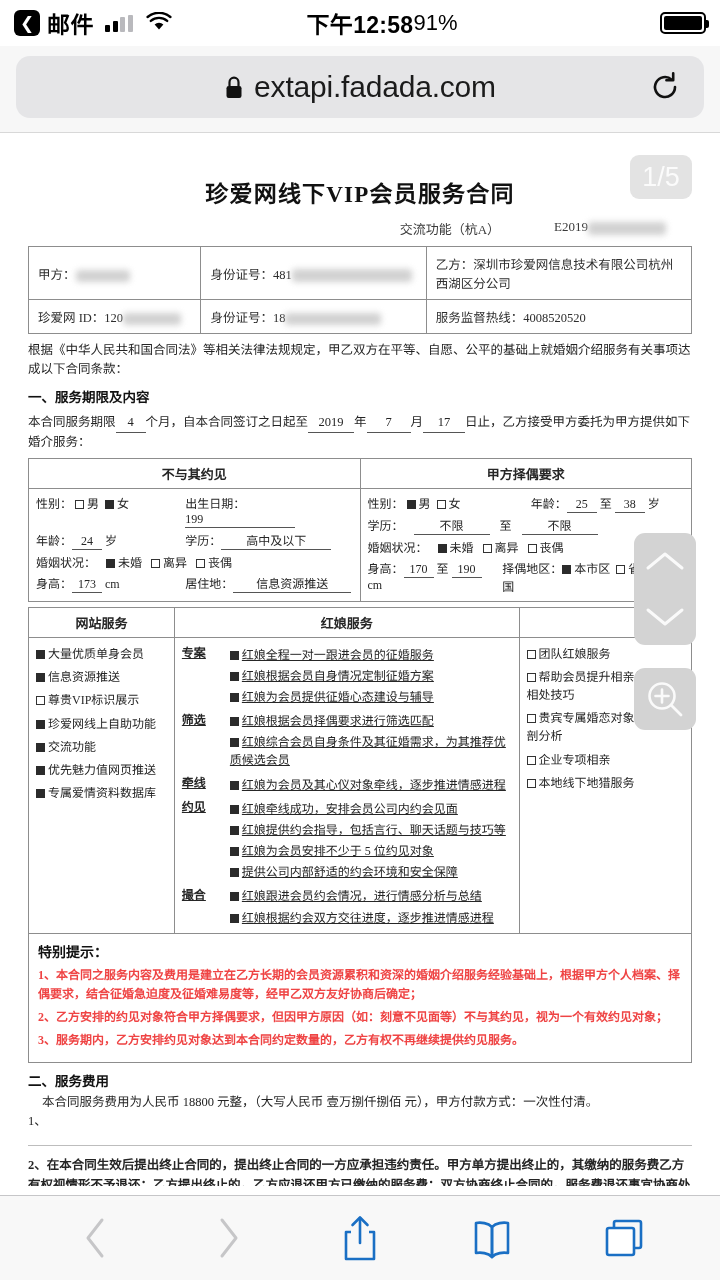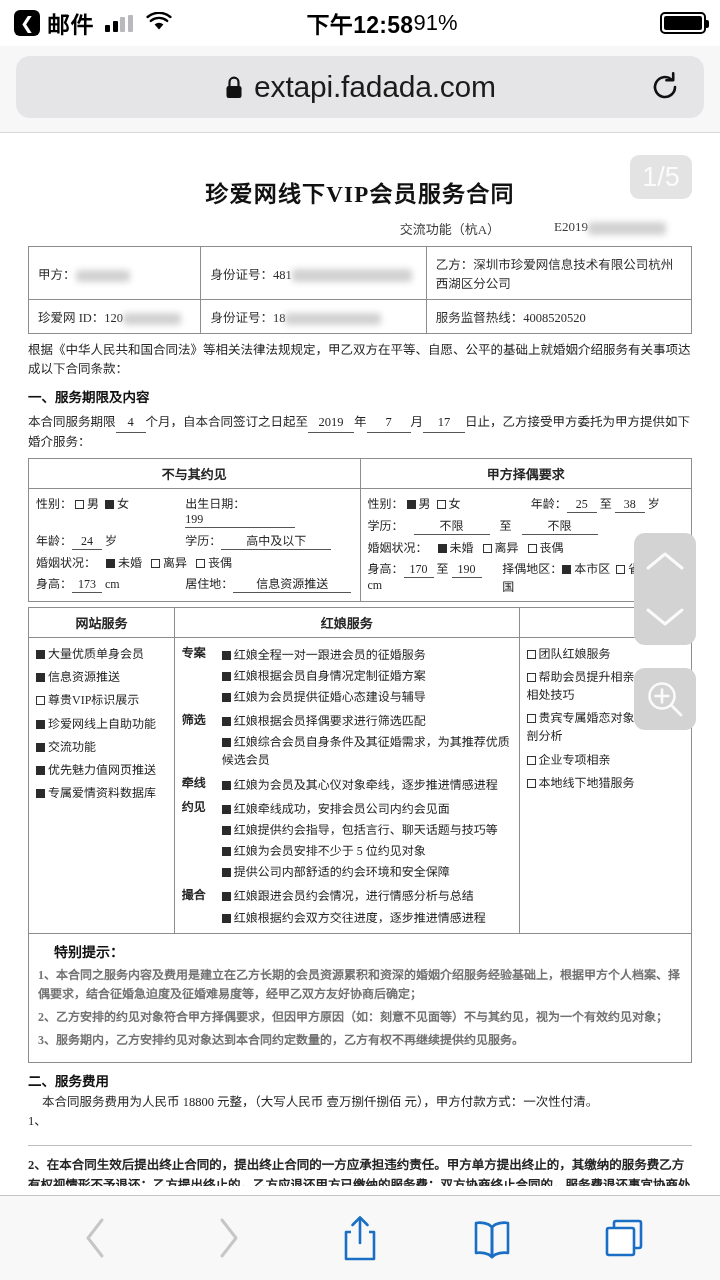--- a/index.html
+++ b/index.html
@@ -97,28 +97,28 @@
     width:100%;border-collapse:collapse;border:1px solid #8d8d8d;
     font-size:12px;color:#262626;margin-top:5px;
   }
   table.grid td,table.grid th{border:1px solid #8d8d8d;padding:4px 7px;vertical-align:top;}
   table.grid th{font-size:13px;font-weight:700;text-align:center;padding:5px;}
   .fieldrow{display:flex;gap:10px;align-items:baseline;padding:1.5px 0;font-size:12px;}
   .cb{display:inline-block;width:9px;height:9px;border:1.4px solid #333;
       vertical-align:-1px;margin-right:3px;box-sizing:border-box;}
   .cb.on{background:#2b2b2b;border-color:#2b2b2b;}
   .svc-item{padding:2.6px 0;font-size:12px;}
-  .hm-row{display:flex;gap:8px;padding:1.5px 0;}
+  .hm-row{display:flex;gap:16px;padding:1.5px 0;text-decoration:underline;}
   .hm-label{width:32px;font-weight:700;flex:none;font-size:12px;}
   .hm-lines{flex:1;}
   .hm-line{font-size:12px;padding:1.6px 0;}
 
   .notice{border:1px solid #8d8d8d;border-top:none;padding:7px 9px;}
-  .notice h4{margin:0 16px 5px;font-size:14px;font-weight:700;color:#111;}
-  .notice p{margin:4px 0;font-size:12px;font-weight:700;line-height:1.6;color:#737373;}
+  .notice h4{margin:0 0 5px;font-size:14px;font-weight:700;color:#111;}
+  .notice p{margin:4px 0;font-size:12px;font-weight:700;line-height:1.6;color:#ef4444;}
 
   .fee{margin-top:7px;}
   .hr{border:none;border-top:1px solid #bdbdbd;margin:14px 0 10px;}
 
   
   .fc{
     position:absolute;right:24px;width:62px;background:#d3d3d3;
     border-radius:11px;display:flex;flex-direction:column;align-items:center;
   }
   .fc.nav{top:400px;height:112px;justify-content:space-around;}

